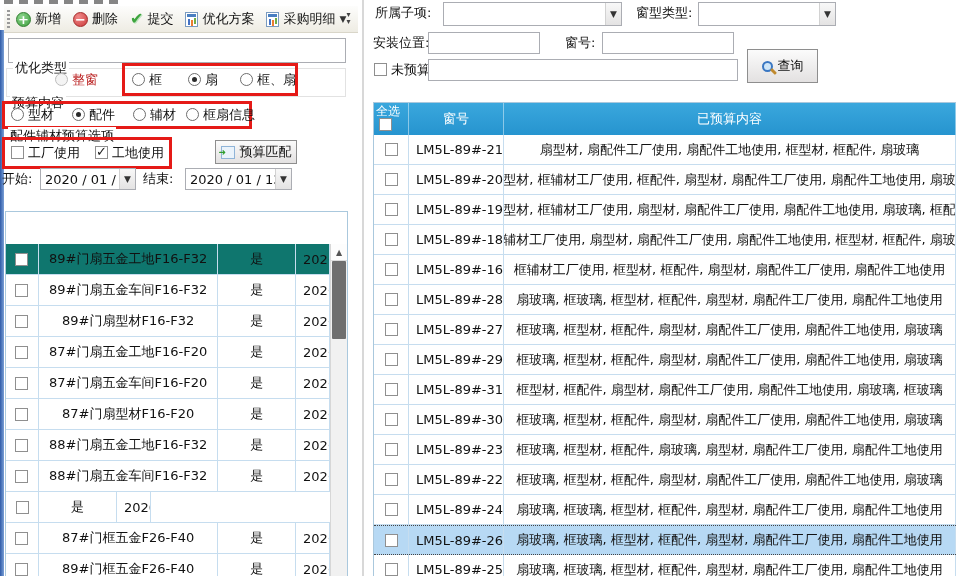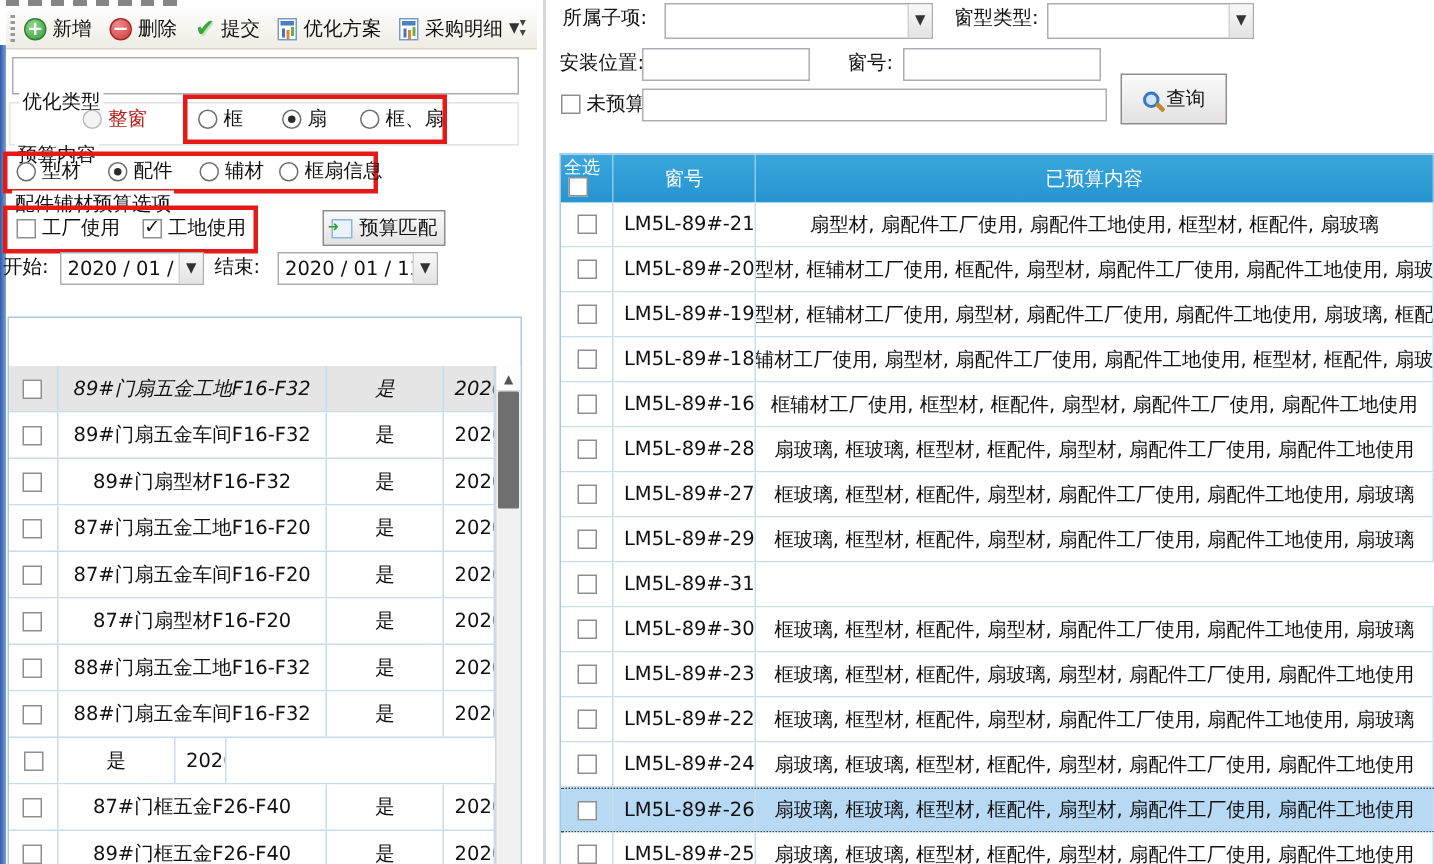--- a/index.html
+++ b/index.html
@@ -75,21 +75,21 @@
   
   .tbl { border:1px solid #aac8dd; background:#fff; overflow:hidden;margin-top:14px; }
   .thead { background:linear-gradient(#3aa7dd,#2694cf); color:#fff; display:flex; height:32px; }
   .th { border-right:1px solid rgba(255,255,255,.45); display:flex; align-items:center; justify-content:center; overflow:hidden; }
   .th-sel { flex-direction:column; align-items:flex-start; justify-content:flex-start; padding:1px 2px; }
   .th-sel .cb { margin-left:3px; margin-top:0px; }
   .th-sel .small { font-size:12px; line-height:14px; }
   .trow { display:flex; border-bottom:1px solid #c6ddef; background:#fff; }
   .trow .td { border-right:1px solid #c6ddef; display:flex; align-items:center; justify-content:center;
     overflow:hidden; white-space:nowrap; }
-  .trow.selected { background:#e5e5e5;font-style:italic; }
+  .trow.selected { background:#0f766e; }
   .trow.selected-dotted { background:#b7d9f4; border-top:1px dotted #444; border-bottom:1px dotted #444; }
 
   .lrow { height:31px; }
   .rrow { height:30px; }
   .td-left { justify-content:flex-start !important; padding-left:7px; }
 
   
   .sbar { background:#f1f1f1; border-left:1px solid #d7d7d7; }
   .sbar .up { height:17px; background:#fdfdfd; border-bottom:1px solid #dcdcdc;
     display:flex; align-items:center; justify-content:center; font-size:8px; color:#555; }
@@ -426,20 +426,21 @@
     </div>
     <div class="td td-left" style="width:95px;">LM5L-89#-29F27</div>
     <div class="td" style="flex:1;">框玻璃, 框型材, 框配件, 扇型材, 扇配件工厂使用, 扇配件工地使用, 扇玻璃</div>
   </div>
 
   <div class="trow rrow">
     <div class="td" style="width:35px;">
       <span class="cb"></span>
     </div>
     <div class="td td-left" style="width:95px;">LM5L-89#-31F29</div>
+    <div class="td" style="flex:1;">框型材, 框配件, 扇型材, 扇配件工厂使用, 扇配件工地使用, 扇玻璃, 框玻璃</div>
   </div>
 
   <div class="trow rrow">
     <div class="td" style="width:35px;">
       <span class="cb"></span>
     </div>
     <div class="td td-left" style="width:95px;">LM5L-89#-30F28</div>
     <div class="td" style="flex:1;">框玻璃, 框型材, 框配件, 扇型材, 扇配件工厂使用, 扇配件工地使用, 扇玻璃</div>
   </div>
 

